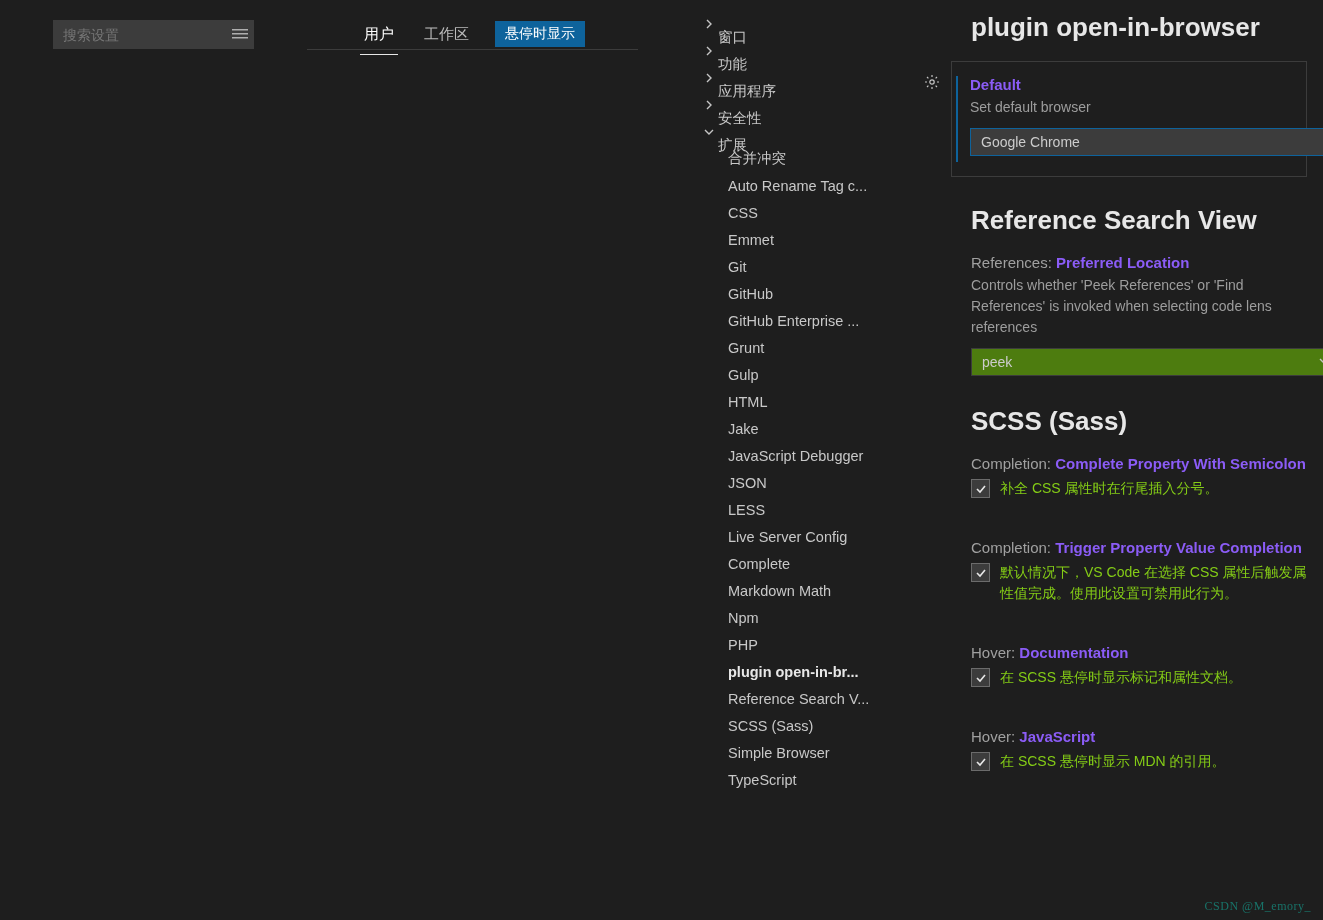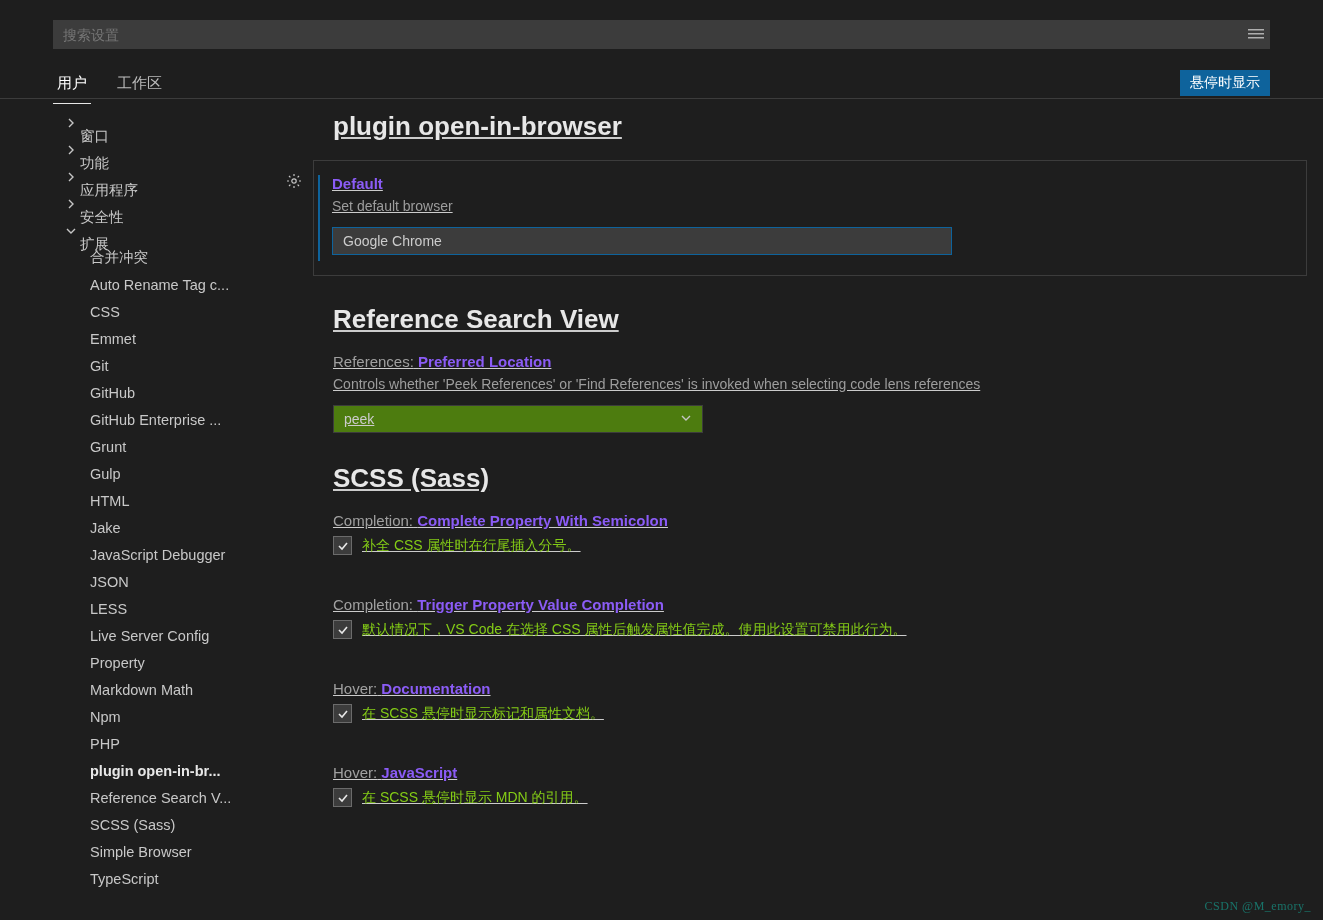--- a/index.html
+++ b/index.html
@@ -1,17 +1,17 @@
 <!DOCTYPE html>
 <html><head>
 <meta charset="utf-8">
 <style>
   * { box-sizing: border-box; margin: 0; padding: 0; }
   html, body { width: 1323px; height: 920px; background: #1e1e1e; color: #cccccc; font-family: "Segoe UI", "Microsoft YaHei", sans-serif; font-size: 14px; overflow: hidden; }
-  .root { width: 1323px; height: 920px; display: flex; flex-direction: column; }
+  .root { width: 1323px; height: 920px; display: flex; flex-direction: row; }
 
   .search-row { padding: 20px 53px 0 53px; }
   .search-input { width: 100%; height: 29px; background: #3c3c3c; border: none; color: #cccccc; padding: 0 10px; font-size: 14px; outline: none; position: relative; }
   .search-wrapper { position: relative; }
   .search-toggle { position: absolute; right: 6px; top: 50%; transform: translateY(-50%); color: #cccccc; opacity: .8; pointer-events: none; }
 
   .tabs-row { display: flex; align-items: center; padding: 18px 53px 0 53px; border-bottom: 1px solid #3c3c3c; margin-top: 6px; height: 44px; }
   .tab { padding: 6px 4px 10px 4px; margin-right: 22px; color: #cccccc; cursor: pointer; font-size: 15px; }
   .tab.active { border-bottom: 1px solid #e7e7e7; color: #ffffff; }
   .tab.inactive { color: #bbbbbb; }
@@ -20,21 +20,21 @@
 
   .body { display: flex; flex: 1; overflow: hidden; }
   .sidebar { width: 275px; padding: 10px 0 0 62px; color: #c8c8c8; font-size: 14.5px; overflow-y: auto; }
   .tree-item { display: flex; align-items: center; height: 27px; cursor: pointer; white-space: nowrap; }
   .tree-item .chev { width: 18px; display: inline-flex; justify-content: center; color: #c5c5c5; }
   .tree-item .label { overflow: hidden; text-overflow: ellipsis; margin-top: 28px; }
   .tree-children { padding-left: 28px; }
   .tree-leaf { display: flex; align-items: center; height: 27px; cursor: pointer; color: #c8c8c8; white-space: nowrap; overflow: hidden; text-overflow: ellipsis; }
   .tree-leaf.active { font-weight: 600; color: #e7e7e7; }
 
-  .content { flex: 1; overflow-y: auto; padding: 0 16px 40px 24px; position: relative; text-decoration: underline; }
+  .content { flex: 1; overflow-y: auto; padding: 0 16px 40px 24px; position: relative; }
 
   h2.section-title { font-size: 26px; font-weight: 600; color: #e7e7e7; margin: 12px 0 18px 34px; }
 
   .setting-card { border: 1px solid #3c3c3c; padding: 14px 18px 20px 18px; margin-left: 14px; margin-bottom: 28px; position: relative; }
   .setting-card .gear { position: absolute; left: -28px; top: 12px; color: #c5c5c5; }
   .setting-card .bar { position: absolute; left: 4px; top: 14px; bottom: 14px; width: 2px; background: #0e639c; }
 
   .setting-block { margin: 0 0 30px 34px; }
   .setting-title { font-size: 15px; color: #e7e7e7; margin-bottom: 4px; }
   .setting-title .muted { color: #a0a0a0; font-weight: 500; }
@@ -131,21 +131,21 @@
           <div class="tree-leaf">GitHub</div>
           <div class="tree-leaf">GitHub Enterprise ...</div>
           <div class="tree-leaf">Grunt</div>
           <div class="tree-leaf">Gulp</div>
           <div class="tree-leaf">HTML</div>
           <div class="tree-leaf">Jake</div>
           <div class="tree-leaf">JavaScript Debugger</div>
           <div class="tree-leaf">JSON</div>
           <div class="tree-leaf">LESS</div>
           <div class="tree-leaf">Live Server Config</div>
-          <div class="tree-leaf">Property</div>
+          <div class="tree-leaf">Complete</div>
           <div class="tree-leaf">Markdown Math</div>
           <div class="tree-leaf">Npm</div>
           <div class="tree-leaf">PHP</div>
           <div class="tree-leaf active">plugin open-in-br...</div>
           <div class="tree-leaf">Reference Search V...</div>
           <div class="tree-leaf">SCSS (Sass)</div>
           <div class="tree-leaf">Simple Browser</div>
           <div class="tree-leaf">TypeScript</div>
         </div>
     </div>

